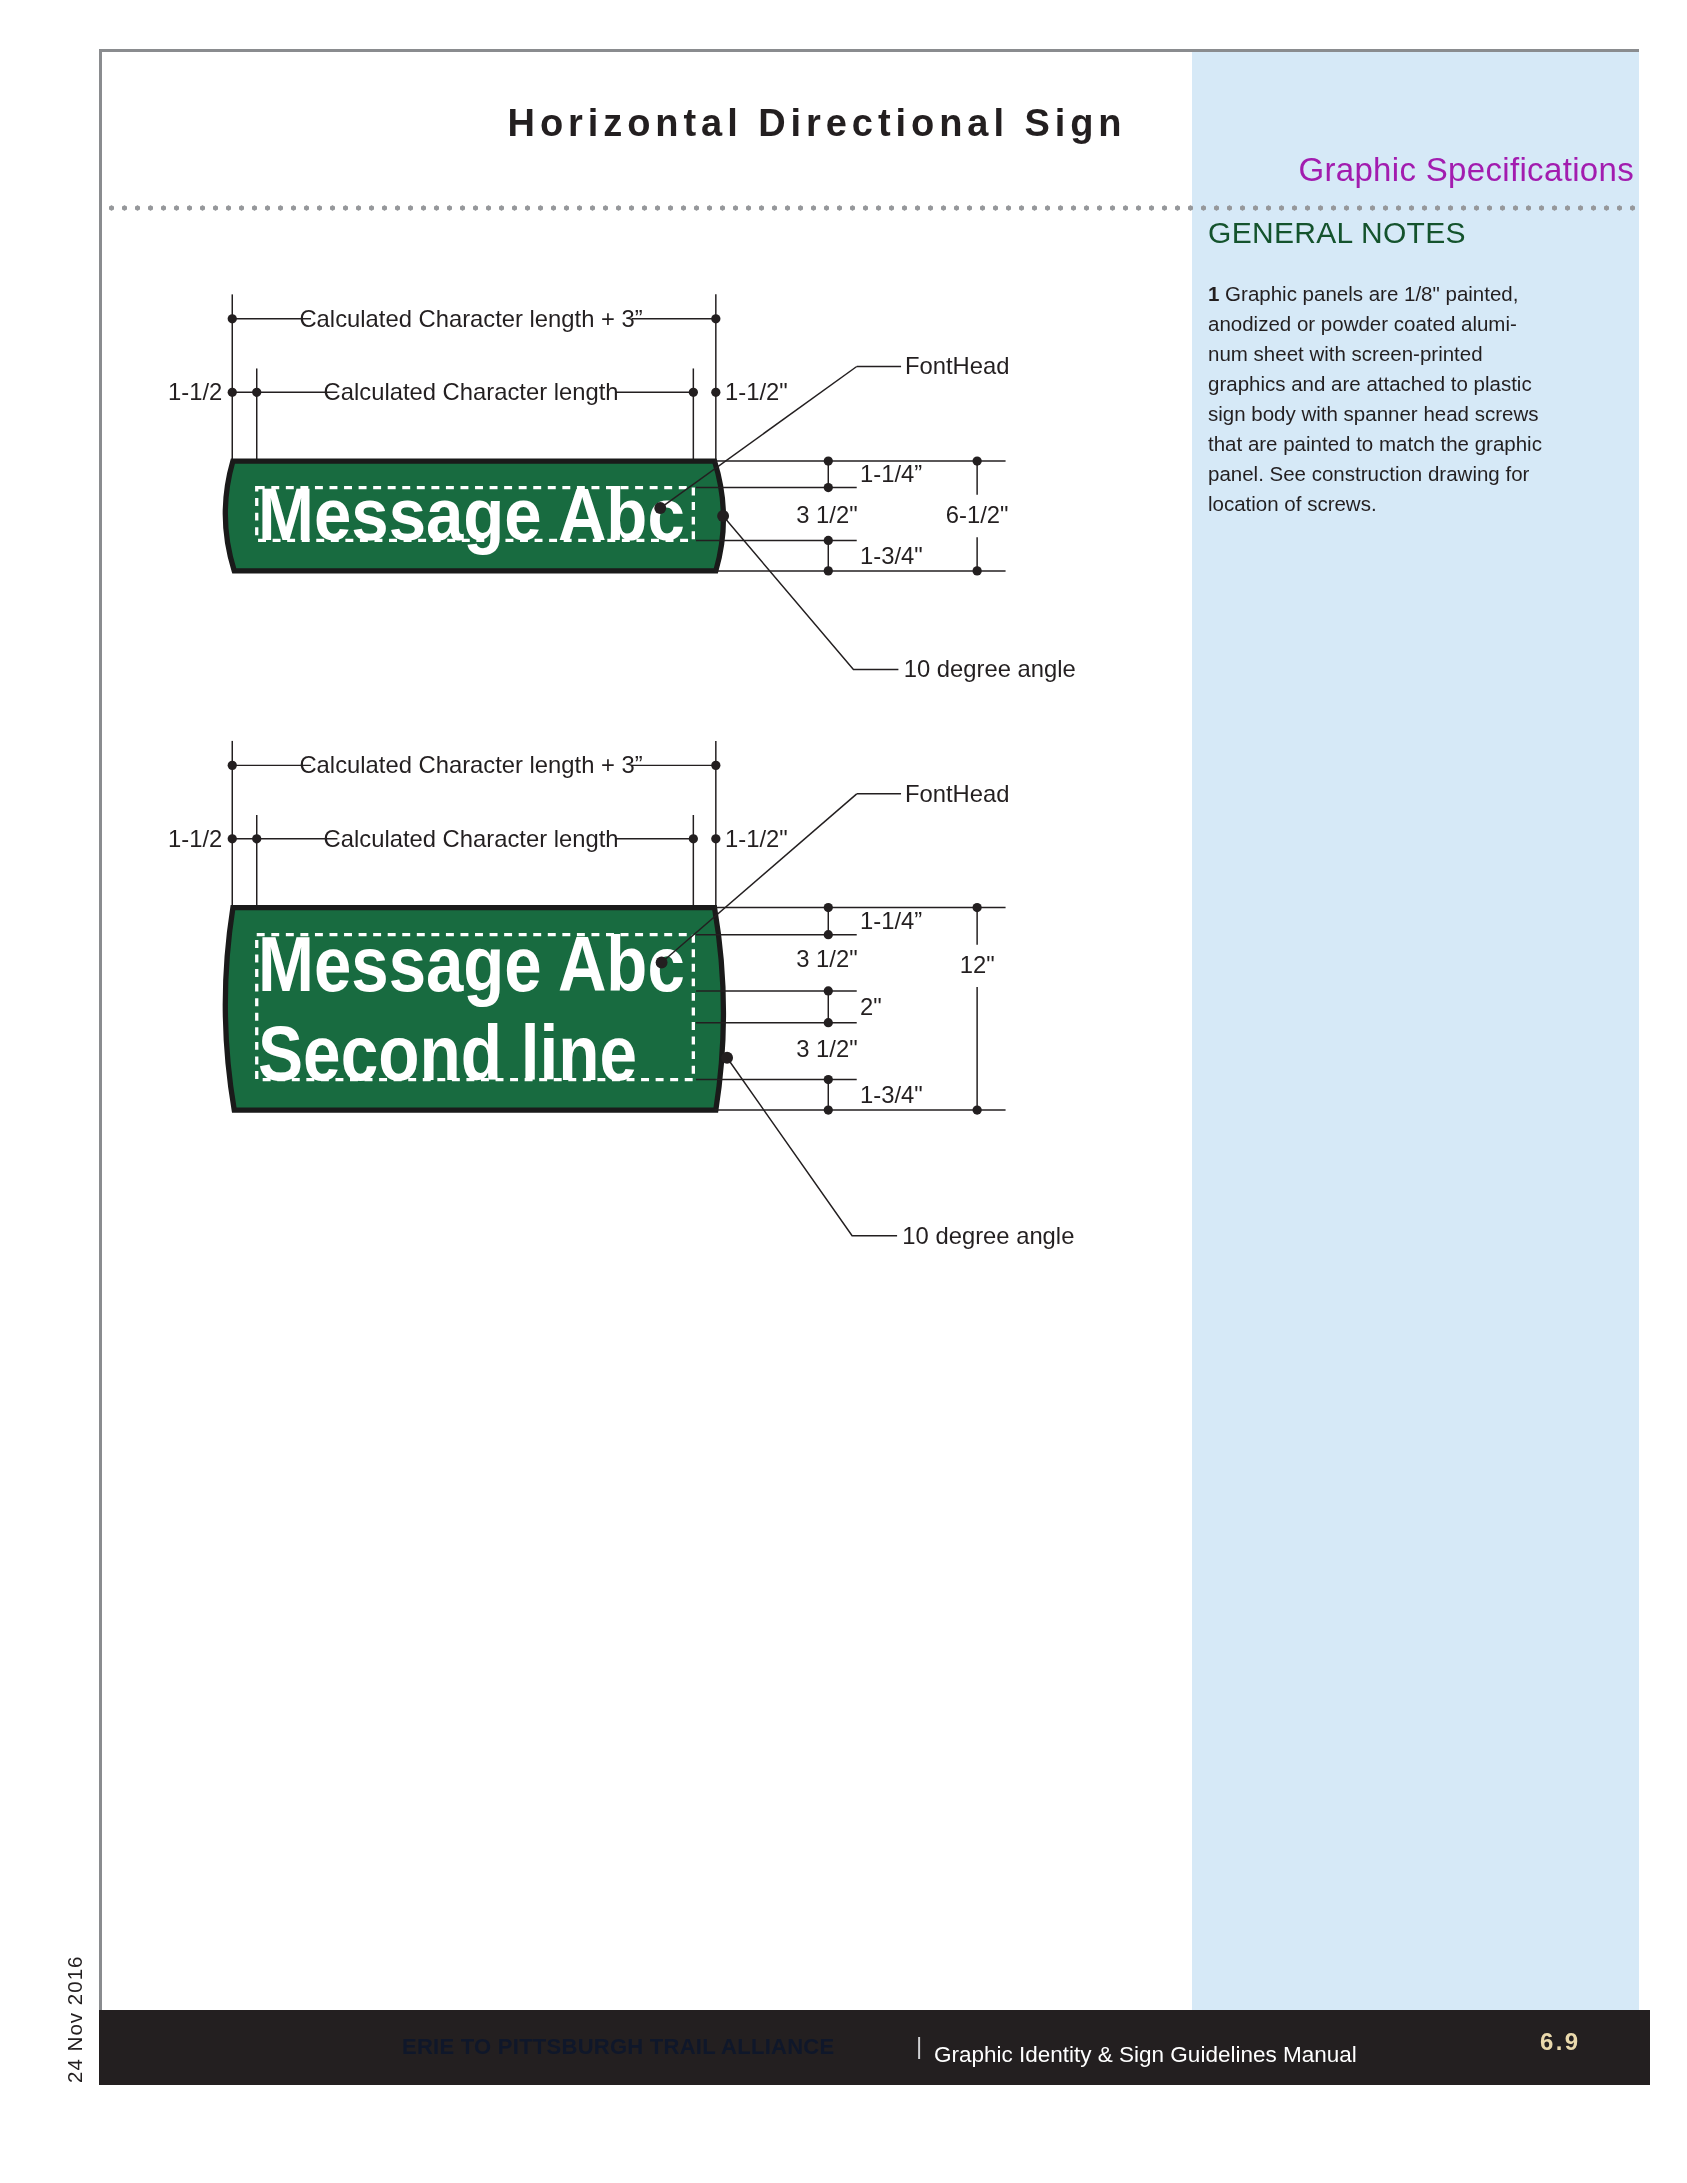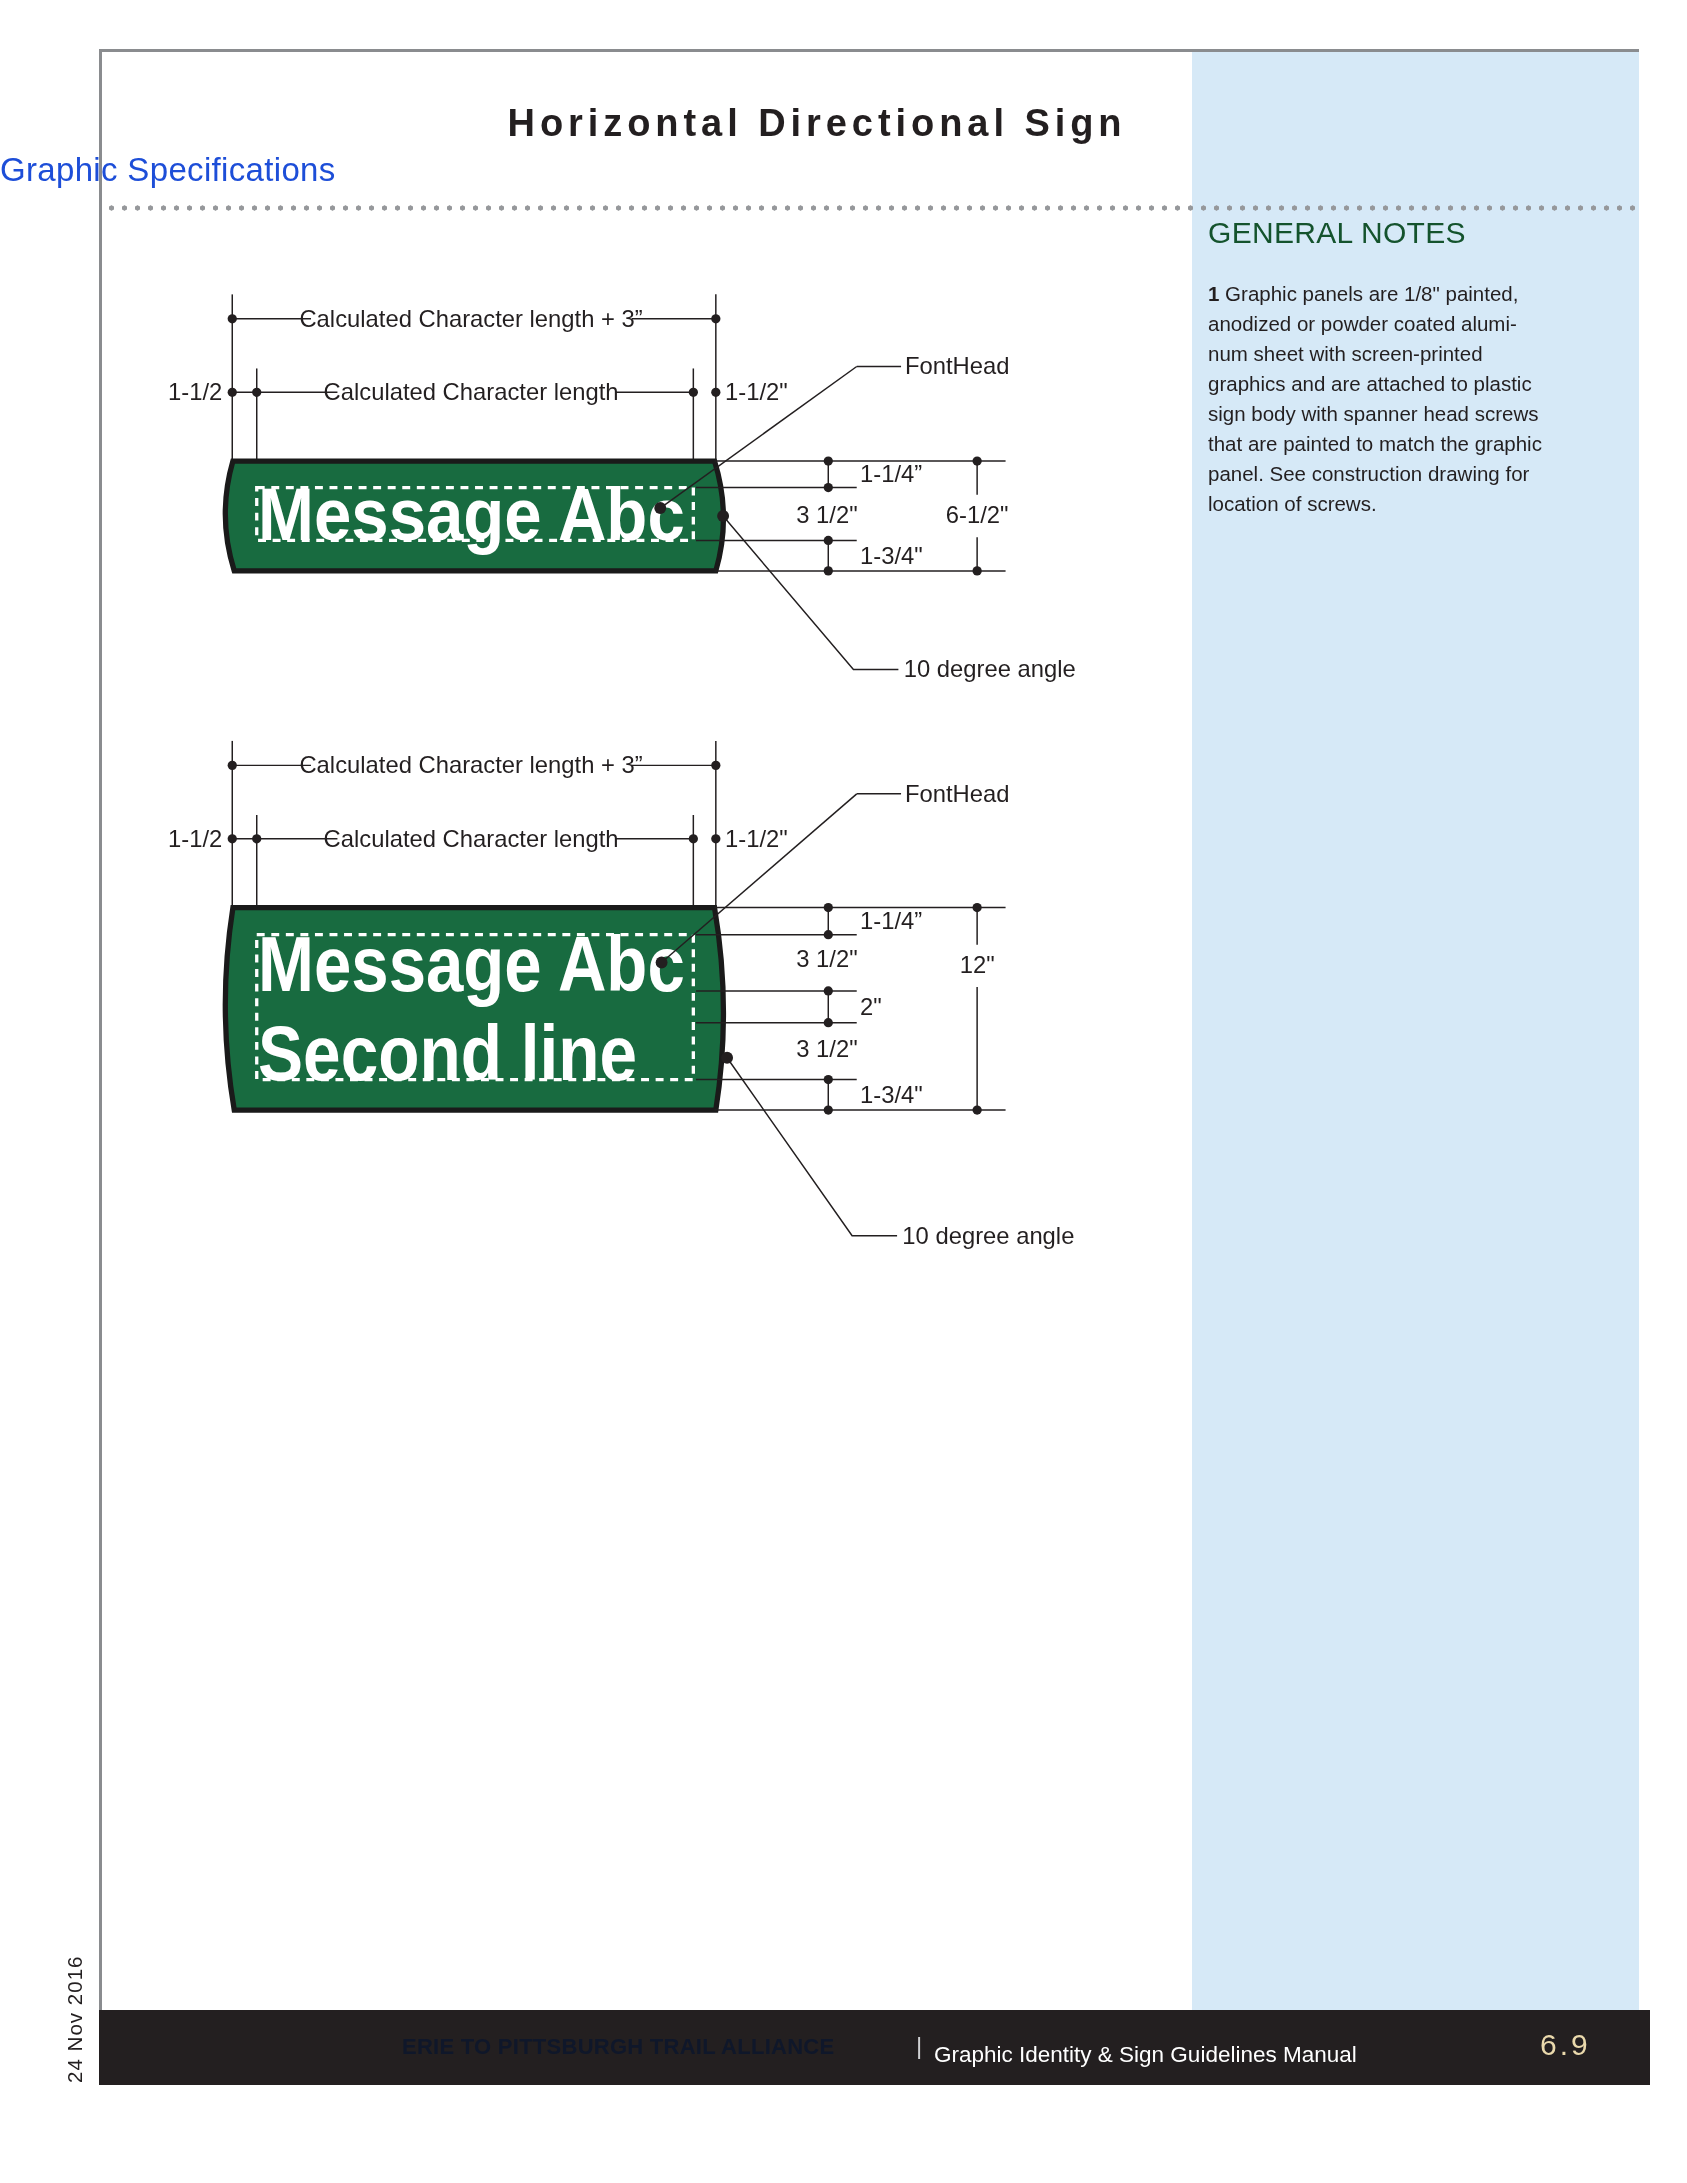--- a/index.html
+++ b/index.html
@@ -3,37 +3,37 @@
 <meta charset="utf-8">
 <style>
   html,body{margin:0;padding:0;background:#ffffff;}
   .page{position:relative;width:1687px;height:2183px;background:#ffffff;overflow:hidden;
         font-family:"Liberation Sans",sans-serif;color:#231f20;}
   .border-top{position:absolute;left:99px;top:49px;width:1540px;height:3.3px;background:#8a8c8f;}
   .border-left{position:absolute;left:99px;top:49px;width:3.3px;height:1961px;background:#8a8c8f;}
   .blue-panel{position:absolute;left:1192px;top:52px;width:447px;height:1958px;background:#d6e9f7;}
   .page-title{position:absolute;left:0;top:102px;width:1634px;text-align:center;
               font-size:38px;font-weight:bold;letter-spacing:0.13em;color:#231f20;}
-  .page-subtitle{position:absolute;left:0;top:151px;width:1634px;text-align:left;
-              font-size:33px;font-weight:normal;letter-spacing:0.01em;color:#1d4ed8;}
+  .page-subtitle{position:absolute;left:0;top:151px;width:1634px;text-align:right;
+              font-size:33px;font-weight:normal;letter-spacing:0.01em;color:#a21caf;}
   .dotted-rule{position:absolute;left:105px;top:205px;width:1532px;height:6px;
               background-image:radial-gradient(circle,#96989b 2.4px,rgba(0,0,0,0) 2.8px);
               background-size:13px 6px;background-repeat:repeat-x;}
   .notes{position:absolute;left:1208px;top:216px;width:423px;}
   .notes h3{margin:0 0 12px 0;font-size:30px;font-weight:normal;color:#14532d;letter-spacing:0.01em;}
   .note{margin-top:29px;font-size:20.5px;line-height:30px;color:#231f20;}
   .note .num{font-weight:bold;}
   .pre{white-space:pre-line;}
   .diagram-svg{position:absolute;left:0;top:0;width:1687px;height:2183px;}
   .footer-bar{position:absolute;left:99px;top:2010px;width:1551px;height:75px;background:#231f20;}
   .footer-alliance{position:absolute;left:402px;top:2034px;font-size:22px;font-weight:bold;
               color:#0f172a;letter-spacing:0.012em;}
   .footer-separator{position:absolute;left:916px;top:2032px;font-size:24px;font-weight:300;color:#cfd1d3;}
   .footer-manual{position:absolute;left:934px;top:2034px;font-size:22.5px;font-weight:normal;color:#ffffff;margin-top:8px;}
-  .footer-pagenum{position:absolute;left:1540px;top:2028px;font-size:30px;font-weight:normal;
+  .footer-pagenum{position:absolute;left:1540px;top:2028px;font-size:24px;font-weight:bold;
               color:#ead9ac;letter-spacing:0.10em;text-align:right;}
   .side-date{position:absolute;left:63px;top:2083px;transform:rotate(-90deg);transform-origin:0 0;
               font-size:20.5px;color:#231f20;letter-spacing:0.05em;white-space:nowrap;}
   
   .dim-line{stroke:#231f20;stroke-width:2.25;fill:none;}
   .dim-dot{fill:#231f20;stroke:none;}
   .dim-label{font-family:"Liberation Sans",sans-serif;font-size:36px;fill:#231f20;}
   .panel-shape{fill:#186b40;stroke:#1a1a1a;stroke-width:8;}
   .dash-box{fill:none;stroke:#ffffff;stroke-width:5;stroke-dasharray:12 10;}
   .panel-text{font-family:"Liberation Sans",sans-serif;font-weight:bold;fill:#ffffff;}

